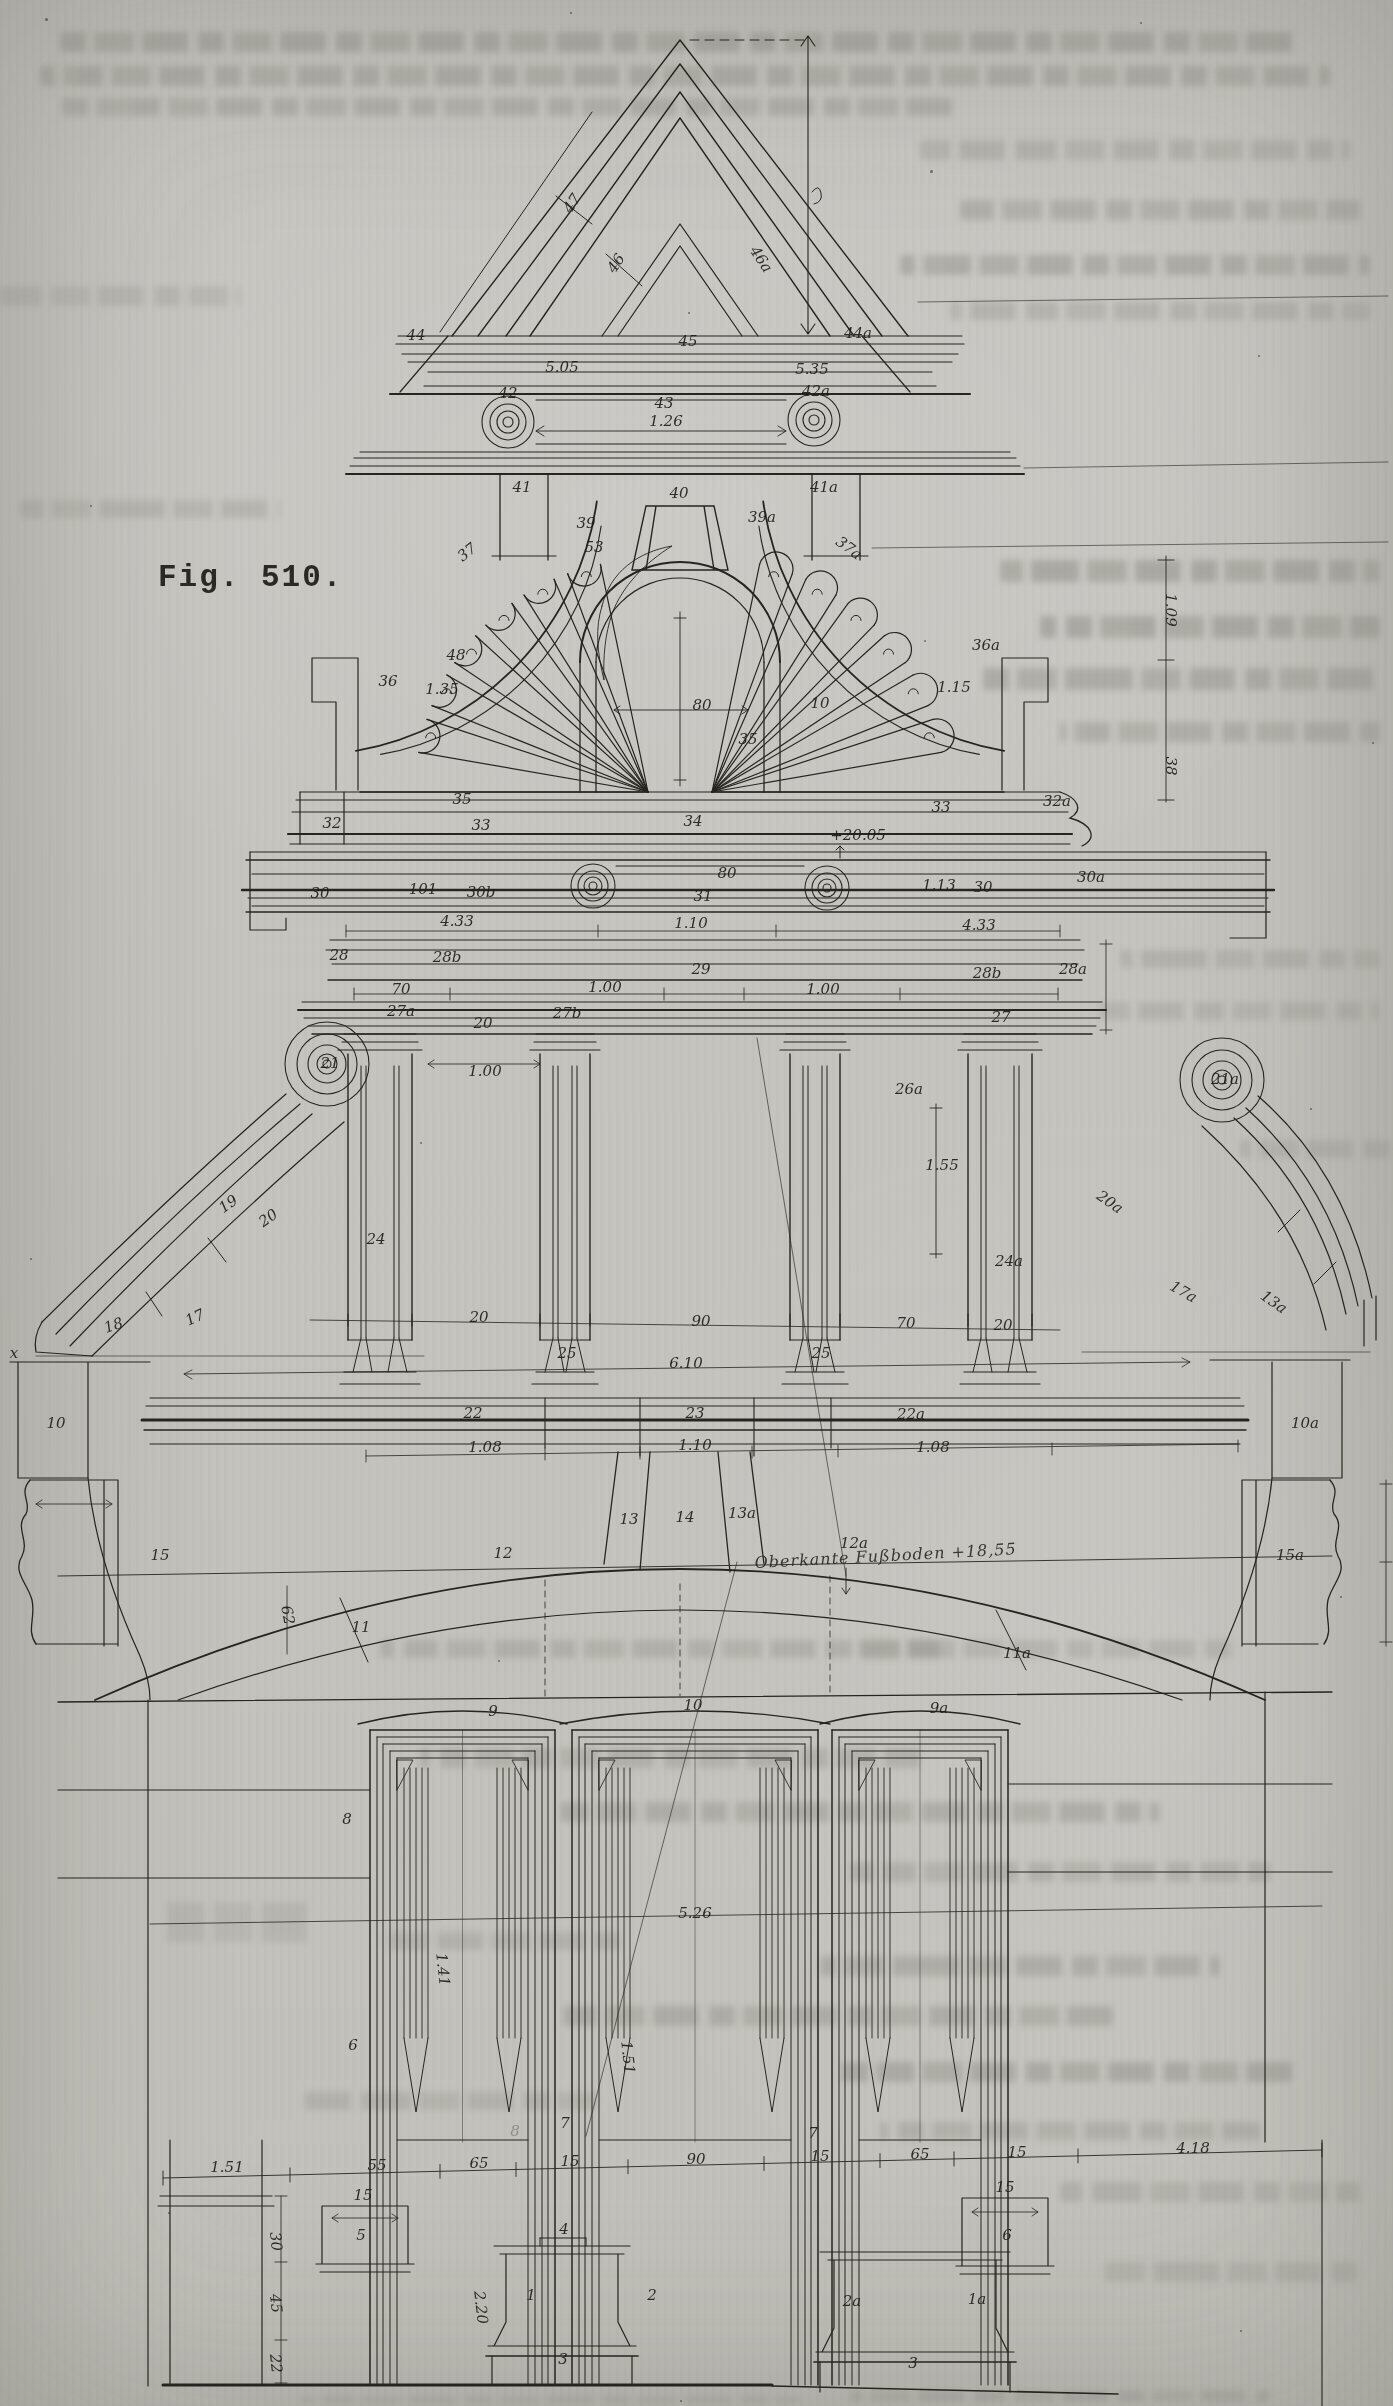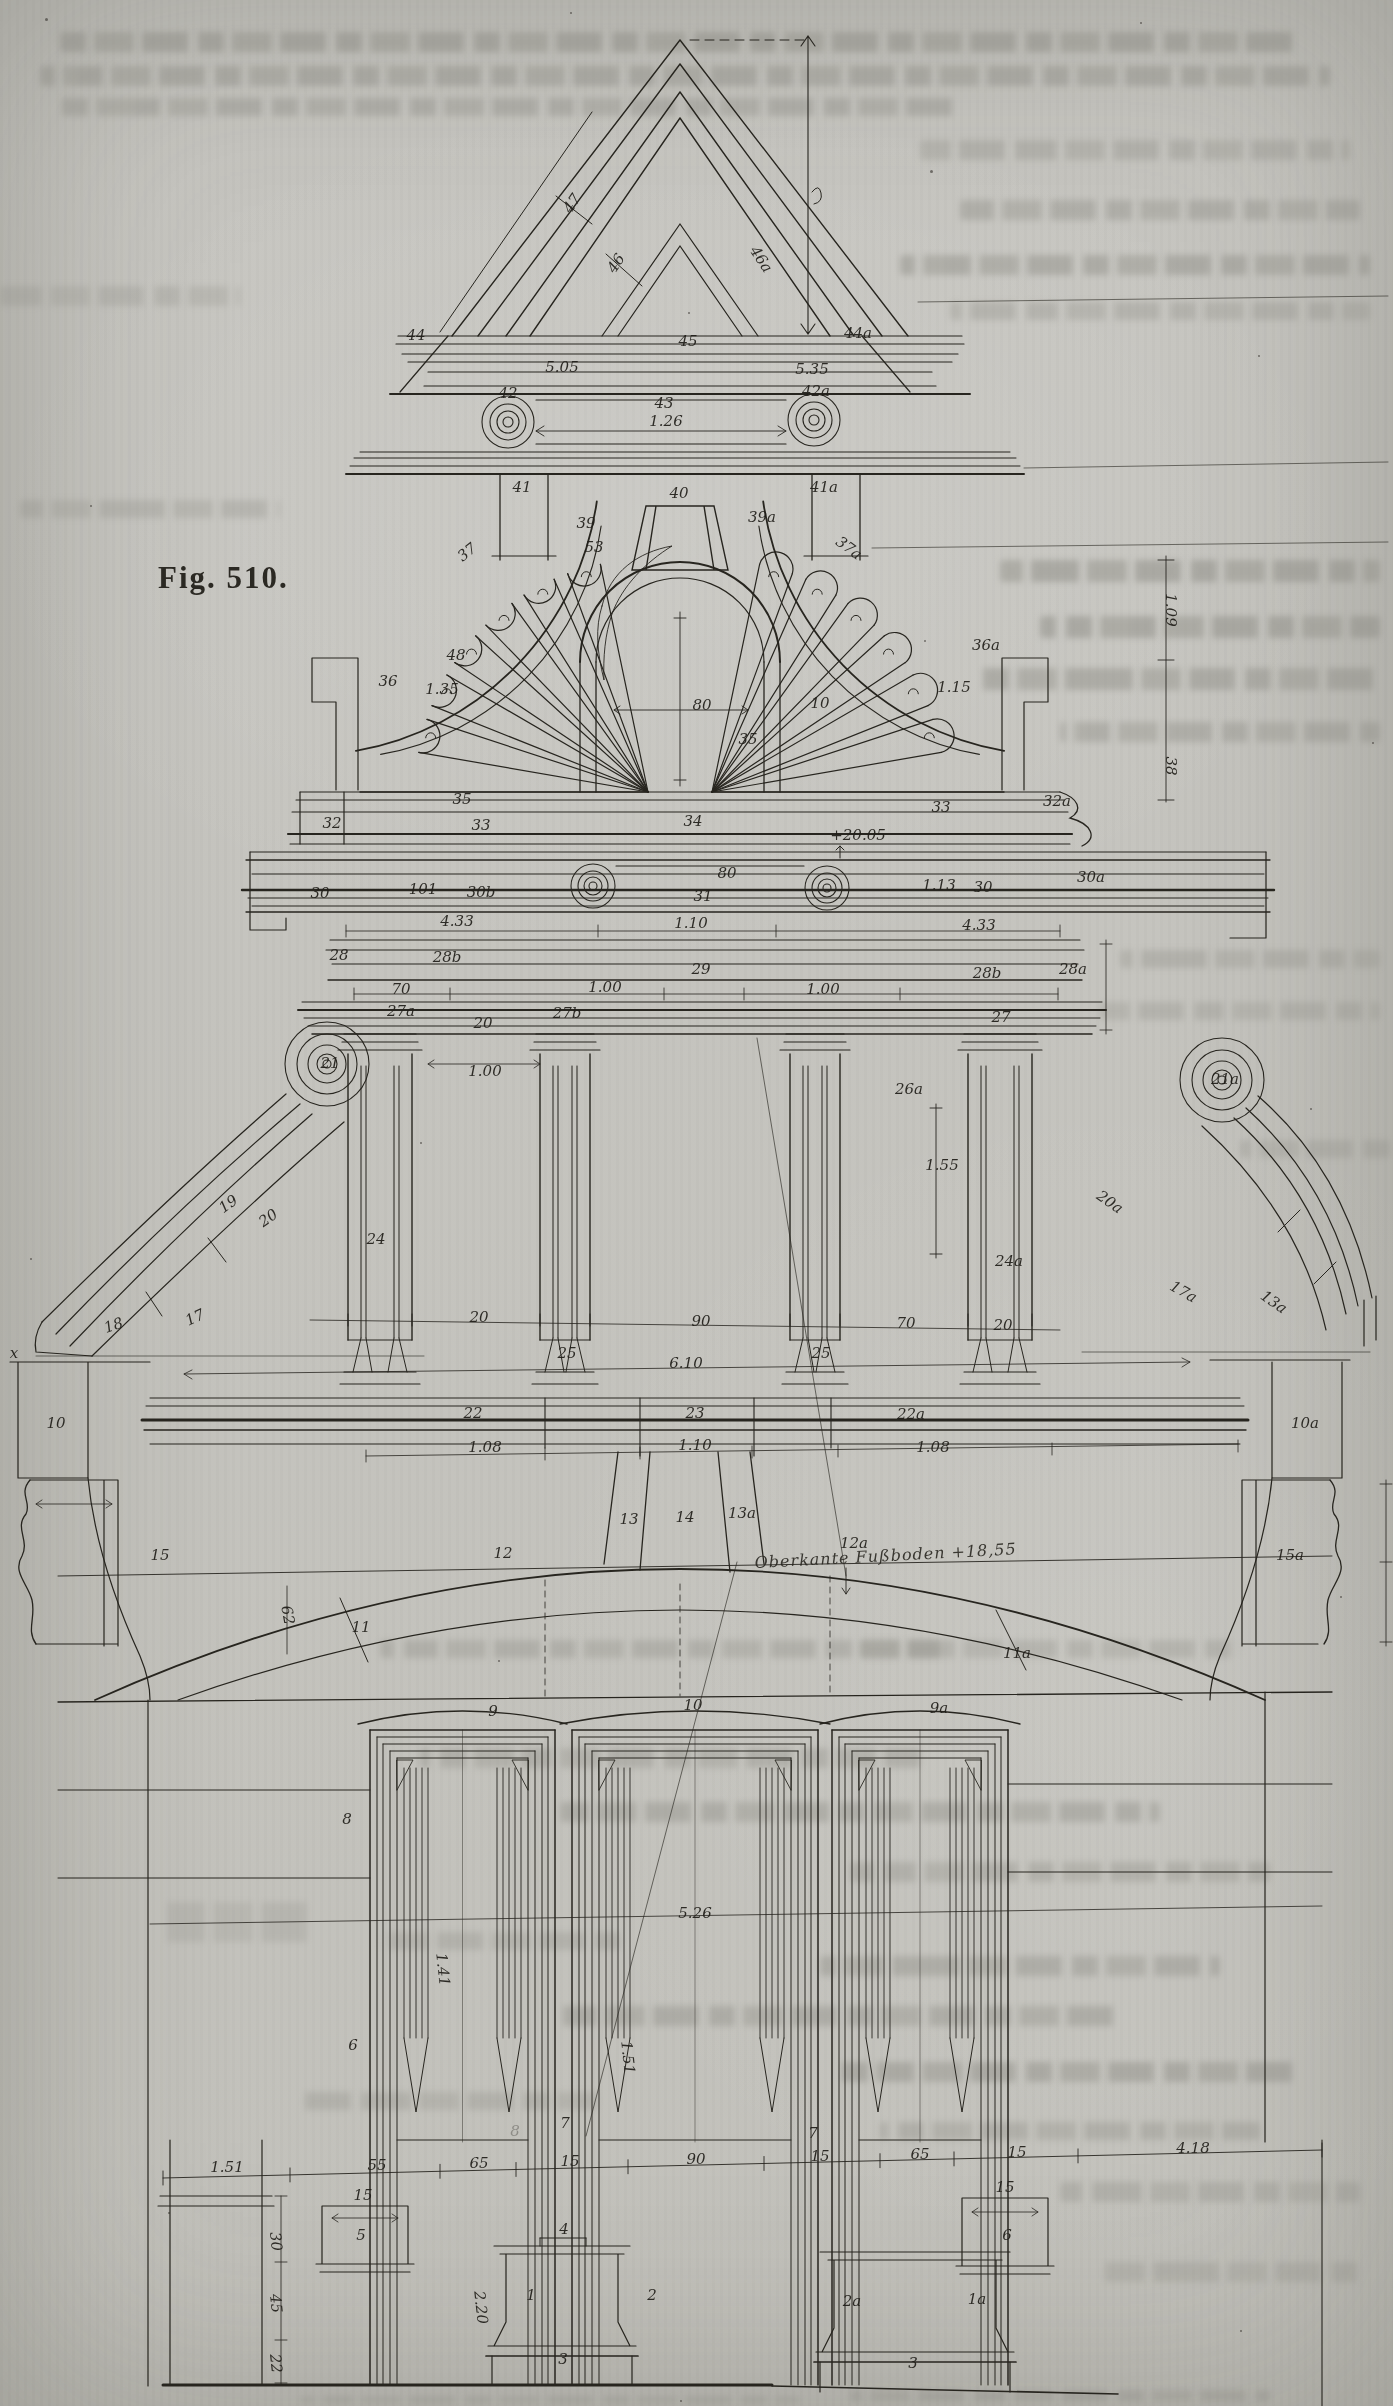--- a/index.html
+++ b/index.html
@@ -5,21 +5,21 @@
   html,body{margin:0;padding:0;}
   body{width:1393px;height:2406px;overflow:hidden;font-family:"DejaVu Serif",serif;}
   .page{position:relative;width:1393px;height:2406px;
     background:
       radial-gradient(1100px 700px at 48% 22%, rgba(255,255,255,.10), transparent 65%),
       radial-gradient(900px 900px at 80% 70%, rgba(255,255,255,.07), transparent 70%),
       repeating-linear-gradient(90deg, rgba(0,0,0,.015) 0 3px, transparent 3px 8px),
       linear-gradient(#c7c6c1,#c2c1bb);
     box-shadow:inset 0 0 220px rgba(62,60,50,.28);
   }
-  .fig-caption{position:absolute;left:158px;top:560px;font-family:Liberation Serif, serif;
+  .fig-caption{position:absolute;left:158px;top:560px;font-family:Liberation Mono, monospace;
     font-weight:bold;font-size:31px;letter-spacing:2px;color:#2b2923;}
   .ghost{position:absolute;border-radius:4px;filter:blur(3px);
     background:repeating-linear-gradient(90deg,#8d8c85 0 26px,transparent 26px 34px,#93928a 34px 74px,transparent 74px 82px,#8d8c85 82px 128px,transparent 128px 138px);}
   .speck{position:absolute;background:#33312b;border-radius:50%;}
   svg{position:absolute;left:0;top:0;}
   svg path, svg line{stroke:#27251f;fill:none;stroke-linecap:round;}
   .dlabel{font-family:"DejaVu Serif",serif;font-style:italic;font-size:15px;
     fill:#201e19;text-anchor:middle;opacity:.92;}
   .dlabel.light{opacity:.32;}
   .cursive{font-family:"DejaVu Serif",serif;font-style:italic;font-size:16px;

